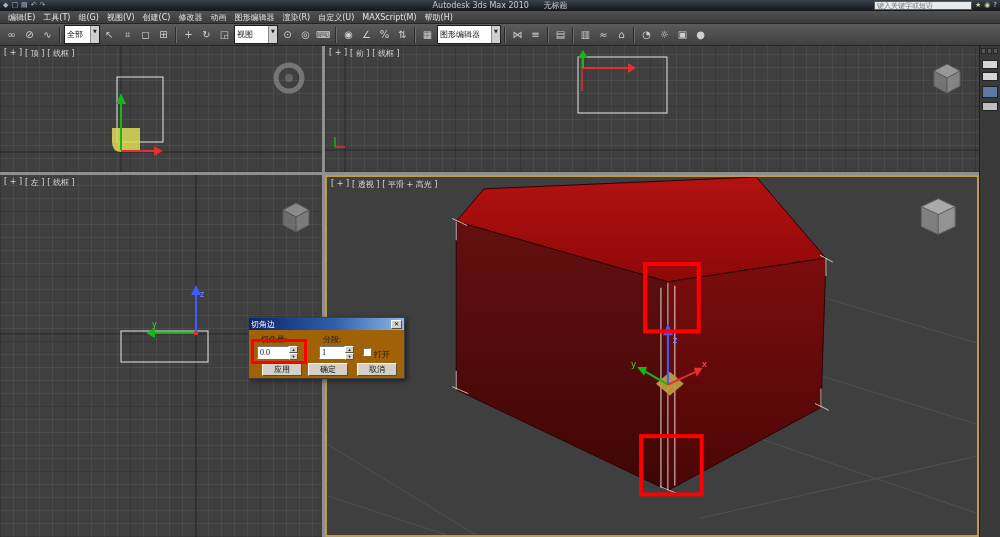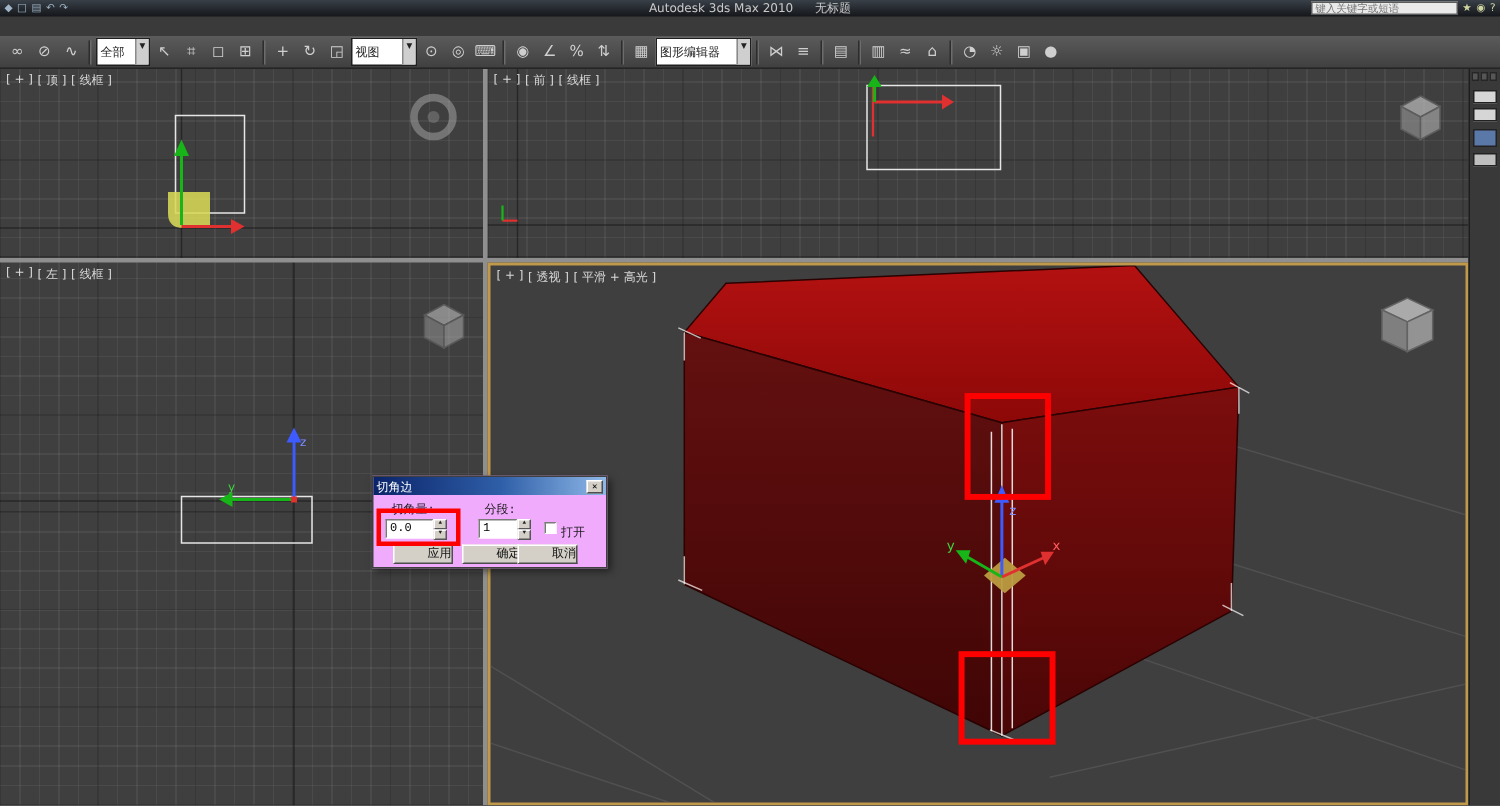--- a/index.html
+++ b/index.html
@@ -50,35 +50,35 @@
 .vp-label{position:absolute;left:4px;top:2px;font-size:8px;color:#d8d8d8;z-index:5;display:flex;gap:3px;white-space:nowrap}
 svg.overlay{position:absolute;left:0;top:0;width:100%;height:100%;display:block}
 
 
 .right-strip{position:absolute;left:979px;top:46px;width:21px;height:491px;background:#393939;border-left:1px solid #1d1d1d;z-index:10}
 .rs-tabs{display:flex;gap:1px;padding:2px 1px}
 .rs-tab{width:5px;height:6px;background:#565656;border:1px solid #262626}
 .rs-field{position:absolute;left:2px;width:16px;border:1px solid #222}
 
 
-.dialog{position:absolute;left:248px;top:317px;width:157px;height:62px;background:#f0abfc;
-  border:1px solid #3f3f3f;box-shadow:2px 2px 5px rgba(0,0,0,.5);z-index:40;font-family:Liberation Mono, monospace}
+.dialog{position:absolute;left:248px;top:317px;width:157px;height:62px;background:#a16207;
+  border:1px solid #3f3f3f;box-shadow:2px 2px 5px rgba(0,0,0,.5);z-index:40;font-family:Liberation Serif, serif}
 .dlg-title{height:12px;background:linear-gradient(90deg,#0a246a,#2f5fa8 55%,#8fb8e8);display:flex;align-items:center;padding:0 2px}
 .dlg-title .ttl{font-size:8px;color:#fff}
 .dlg-close{margin-left:auto;width:11px;height:9px;background:#d4d0c8;border:1px solid;border-color:#fff #4d4d4d #4d4d4d #fff;
   font-size:6px;line-height:7px;text-align:center;color:#000}
 .dlg-body{position:relative;height:49px;font-size:8px;color:#1a1a1a}
 .lbl{position:absolute;white-space:nowrap}
 .spin{position:absolute;display:flex;height:13px}
 .spin-field{background:#fff;border:1px solid;border-color:#7a7a7a #fff #fff #7a7a7a;font-size:8px;padding:0 2px;display:flex;align-items:center;color:#000}
 .spin-btns{width:9px;display:flex;flex-direction:column}
 .sb{flex:1;background:#d4d0c8;border:1px solid;border-color:#fff #555 #555 #fff;font-size:4px;line-height:5px;text-align:center;color:#222}
 .chk{position:absolute;width:8px;height:8px;background:#fff;border:1px solid;border-color:#7a7a7a #fff #fff #7a7a7a}
 .dbtn{position:absolute;width:40px;height:13px;background:#d4d0c8;border:1px solid;border-color:#fff #4d4d4d #4d4d4d #fff;
-  font-size:8px;text-align:right;line-height:11px;color:#111}
+  font-size:8px;text-align:center;line-height:11px;color:#111}
 
 
 .ann{position:absolute;border:3px solid #ff0000;z-index:45}
 #ann-dialog{left:251px;top:339px;width:56px;height:25px}
 </style>
 </head>
 <body>
 
 <div class="screen">
 
@@ -95,20 +95,34 @@
       <span>无标题</span>
     </div>
     <div class="tb-right">
       <input class="search-input" placeholder="键入关键字或短语" style="">
       <span class="ic">★</span>
       <span class="ic">◉</span>
       <span class="ic">?</span>
     </div>
   </div>
 
+  <div class="menubar">
+    <span class="mi">编辑(E)</span>
+    <span class="mi">工具(T)</span>
+    <span class="mi">组(G)</span>
+    <span class="mi">视图(V)</span>
+    <span class="mi">创建(C)</span>
+    <span class="mi">修改器</span>
+    <span class="mi">动画</span>
+    <span class="mi">图形编辑器</span>
+    <span class="mi">渲染(R)</span>
+    <span class="mi">自定义(U)</span>
+    <span class="mi">MAXScript(M)</span>
+    <span class="mi">帮助(H)</span>
+  </div>
 
   <div class="toolbar">
     <div class="tbtn">∞</div>
     <div class="tbtn">⊘</div>
     <div class="tbtn">∿</div>
     <div class="tsep"></div>
     <div class="combo" style="width:36px">
       <span class="combo-val">全部</span>
       <span class="combo-arr">▼</span>
     </div>
@@ -350,19 +364,19 @@
           <div class="sb">▲</div>
           <div class="sb">▼</div>
         </div>
       </div>
 
       <span class="chk" style="left:114px;top:18px"></span>
       <span class="lbl" style="left:125px;top:19px">打开</span>
 
       <div class="dbtn" style="left:13px;top:33px">应用</div>
       <div class="dbtn" style="left:59px;top:33px">确定</div>
-      <div class="dbtn" style="left:96px;top:33px">取消</div>
+      <div class="dbtn" style="left:108px;top:33px">取消</div>
     </div>
   </div>
 
   <div class="ann" id="ann-dialog"></div>
 
 </div>
 
 </body></html>

